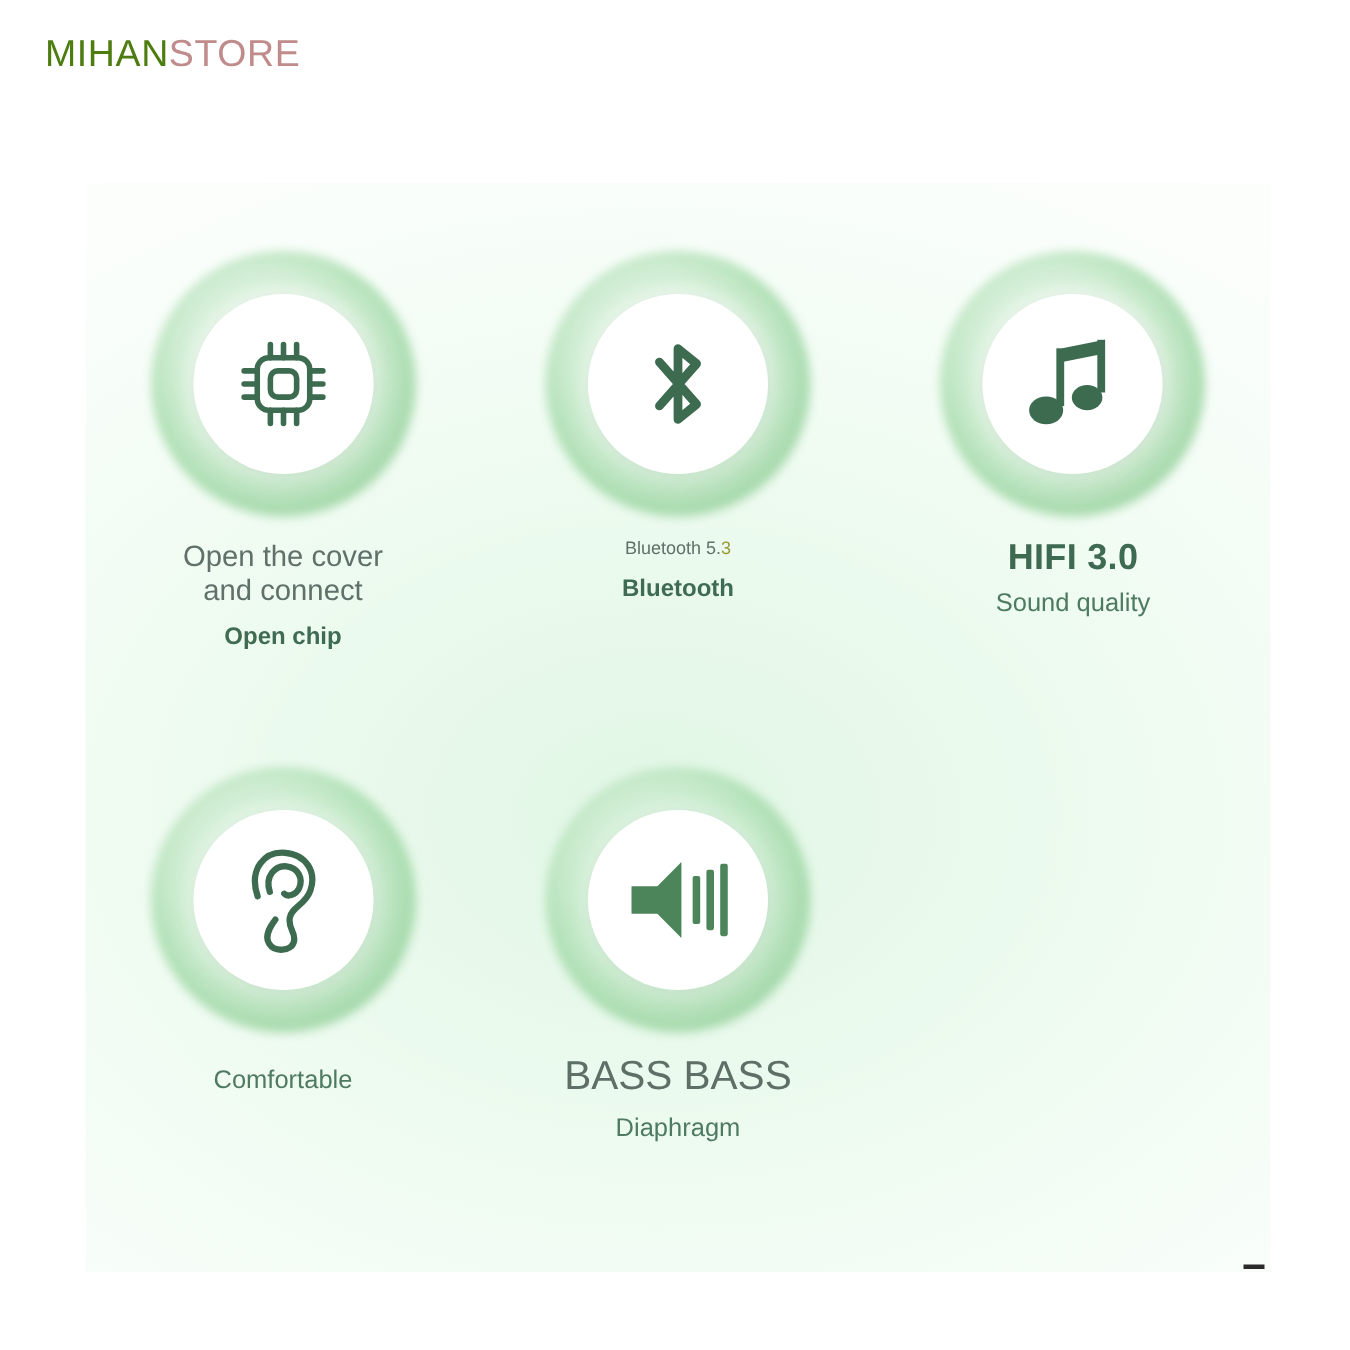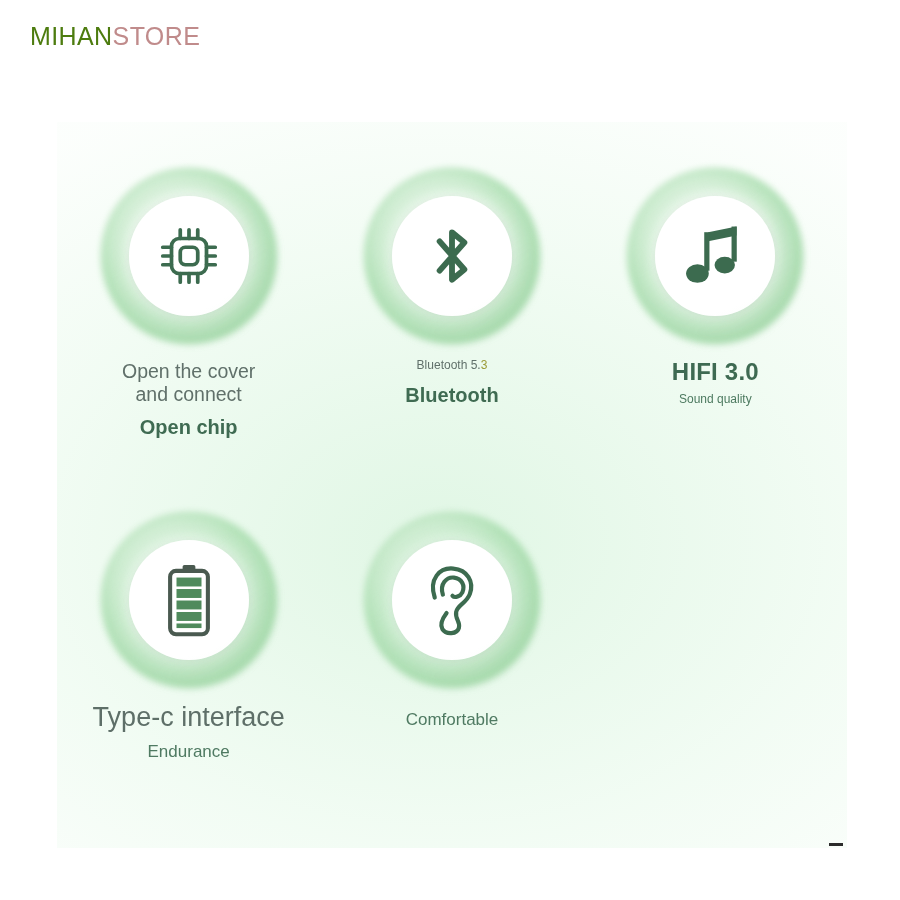--- a/index.html
+++ b/index.html
@@ -160,41 +160,41 @@
     font-size: 21px;
     line-height: 1.18;
     font-weight: 400;
     white-space: pre-line;
   }
   .cap-title .accent { color: #9a9a37; }
 
   .cap-sub {
     margin-top: 11px;
     color: #3f6b52;
-    font-size: 20px;
+    font-size: 16px;
     font-weight: 700;
     line-height: 1.2;
   }
 
   
   .cell[data-cell="smart-chip"] .cap-title { font-size: 19.5px; margin-top: 2px; }
   .cell[data-cell="smart-chip"] .cap-sub  { margin-top: 9px; }
 
   .cell[data-cell="bluetooth"] .cap-title { font-size: 12px; }
 
   .cell[data-cell="sound-quality"] .cap-title {
     font-size: 24px;
     font-weight: 700;
     color: #3e6a52;
     letter-spacing: 0.2px;
   }
   .cell[data-cell="sound-quality"] .cap-sub {
     font-weight: 400;
     color: #4d7a60;
-    font-size: 12px;
+    font-size: 17px;
     margin-top: 6px;
   }
 
   .cell[data-cell="endurance"] .cap-title,
   .cell[data-cell="comfortable"] .cap-title,
   .cell[data-cell="diaphragm"] .cap-title {
     font-size: 27px;
     color: #5e6f68;
   }
   .cell[data-cell="endurance"] .cap-sub,
@@ -269,41 +269,20 @@
             <ellipse cx="36.6" cy="38" rx="9" ry="7.4"></ellipse>
           </svg>
         </div>
       </div>
       <div class="caption">
         <div class="cap-title">HIFI 3.0</div>
         <div class="cap-sub">Sound quality</div>
       </div>
     </div>
 
-    <div class="cell row-2" data-cell="endurance">
-      <div class="badge">
-        <div class="halo"></div>
-        <div class="halo-shade"></div>
-        <div class="disc">
-          <svg width="46" height="74" viewBox="0 0 36 58" fill="none">
-            <rect x="13" y="1.6" width="10" height="4.4" rx="1.4" fill="#4a5a50"></rect>
-            <rect x="3.2" y="6.2" width="29.6" height="49.6" rx="4.6" fill="none" stroke="#4a5a50" stroke-width="3.2"></rect>
-            <rect x="8.2" y="11.4" width="19.6" height="7" fill="#4f8a5c"></rect>
-            <rect x="8.2" y="20.4" width="19.6" height="7" fill="#4f8a5c"></rect>
-            <rect x="8.2" y="29.4" width="19.6" height="7" fill="#4f8a5c"></rect>
-            <rect x="8.2" y="38.4" width="19.6" height="7" fill="#4f8a5c"></rect>
-            <rect x="8.2" y="47.4" width="19.6" height="3.6" fill="#4f8a5c"></rect>
-          </svg>
-        </div>
-      </div>
-      <div class="caption">
-        <div class="cap-title">Type-c interface</div>
-        <div class="cap-sub">Endurance</div>
-      </div>
-    </div>
 
     <div class="cell row-2" data-cell="comfortable">
       <div class="badge">
         <div class="halo"></div>
         <div class="halo-shade"></div>
         <div class="disc">
           <svg width="58" height="74" viewBox="0 0 46 60" fill="none" stroke="#3c6b4f" stroke-width="3.4" stroke-linecap="round" stroke-linejoin="round">
             <path d="M9 28 C4 13 13 3.5 24 4.5 C35.5 5.5 41 15 37.5 25
                      C34.8 32.6 27.5 33.8 26.4 39.6
                      C25.3 45.6 30 47.5 28.6 52.6
@@ -313,15 +292,33 @@
                      C31 12.4 33.8 18.6 31.4 23.8
                      C29.8 27.2 25.2 28.6 23.4 26.6"></path>
           </svg>
         </div>
       </div>
       <div class="caption">
         <div class="cap-sub">Comfortable</div>
       </div>
     </div>
 
+    <div class="cell row-2" data-cell="diaphragm">
+      <div class="badge">
+        <div class="halo"></div>
+        <div class="halo-shade"></div>
+        <div class="disc">
+          <svg width="72" height="62" viewBox="0 0 62 54" fill="#4b8559">
+            <path d="M4 19 H19 L33 5 V49 L19 35 H4 Z"></path>
+            <rect x="39.5" y="13" width="4.4" height="28" rx="1.2"></rect>
+            <rect x="47.5" y="9.5" width="4.4" height="35" rx="1.2"></rect>
+            <rect x="55.5" y="6" width="4.4" height="42" rx="1.2"></rect>
+          </svg>
+        </div>
+      </div>
+      <div class="caption">
+        <div class="cap-title">BASS BASS</div>
+        <div class="cap-sub">Diaphragm</div>
+      </div>
+    </div>
 
   </div>
 </div>
 
 </body></html>

